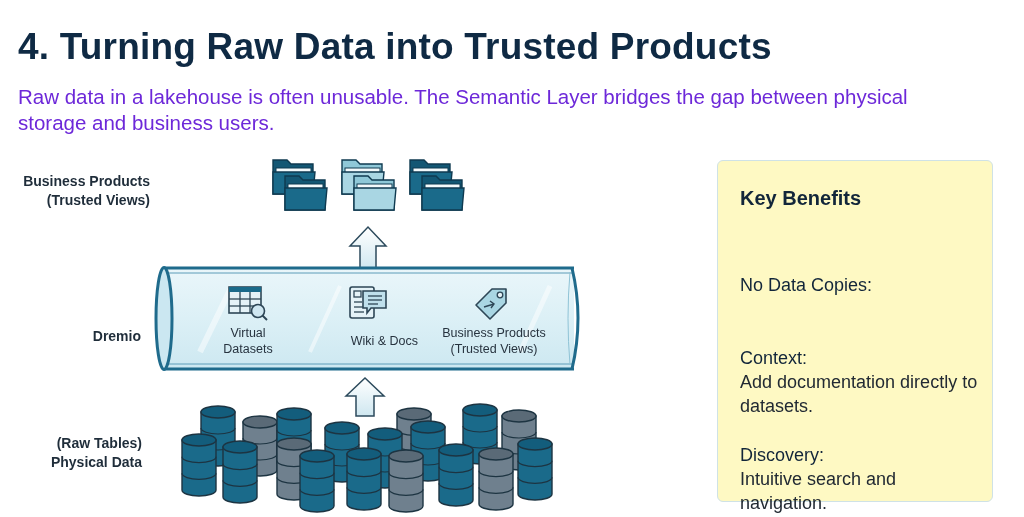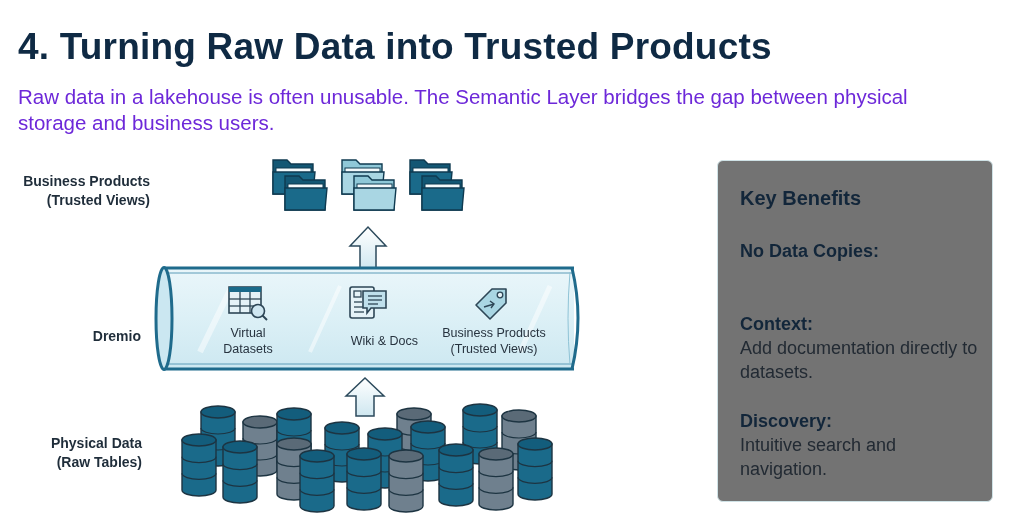--- a/index.html
+++ b/index.html
@@ -1,42 +1,42 @@
 <!DOCTYPE html>
 <html><head>
 <meta charset="utf-8">
 <style>
   html,body{margin:0;padding:0;}
   body{width:1024px;height:517px;background:#ffffff;position:relative;overflow:hidden;font-family:"Liberation Sans",sans-serif;color:#12263a;}
   .title{position:absolute;left:18px;top:26px;font-size:37px;font-weight:bold;color:#0f2a44;letter-spacing:0.2px;margin:0;}
   .subtitle{position:absolute;left:18px;top:84px;width:960px;font-size:20.5px;line-height:26px;color:#6d28d9;margin:0;}
   .label{position:absolute;text-align:right;font-size:14px;font-weight:bold;line-height:19px;color:#1f2d3a;}
-  .panel{position:absolute;left:717px;top:160px;width:274px;height:340px;background:#737373;border:1.5px solid #cfe2e6;border-radius:6px;}
+  .panel{position:absolute;left:717px;top:160px;width:274px;height:340px;background:#fef9c3;border:1.5px solid #cfe2e6;border-radius:6px;}
   .panel h2{position:absolute;left:22px;top:26px;margin:0;font-size:20px;color:#12263a;}
   .benefit{position:absolute;left:22px;width:240px;font-size:18px;line-height:24px;color:#222a33;}
-  .benefit .bt{font-weight:bold;color:#12263a;}
+  .benefit .bt{font-weight:normal;color:#12263a;margin-top:34px;}
   svg{position:absolute;left:0;top:0;}
   .icon-label{position:absolute;text-align:center;font-size:12.5px;line-height:16px;color:#27333f;}
 </style>
 </head>
 <body>
 
 <h1 class="title">4. Turning Raw Data into Trusted Products</h1>
 <p class="subtitle">Raw data in a lakehouse is often unusable. The Semantic Layer bridges the gap between physical storage and business users.</p>
 
 <div class="label" style="left:10px;top:172px;width:140px;">
   <div>Business Products</div>
   <div>(Trusted Views)</div>
 </div>
 <div class="label" style="left:10px;top:300px;width:131px;margin-top:27px;">
   <div>Dremio</div>
 </div>
 <div class="label" style="left:10px;top:434px;width:132px;">
+  <div>(Raw Tables)</div>
   <div>Physical Data</div>
-  <div>(Raw Tables)</div>
 </div>
 
 <svg width="1024" height="517">
   <defs>
     <linearGradient id="arrowGrad" x1="0" y1="0" x2="0" y2="1">
       <stop offset="0" stop-color="#ffffff"></stop>
       <stop offset="1" stop-color="#cfe7f0"></stop>
     </linearGradient>
     <linearGradient id="tubeGrad" x1="0" y1="0" x2="0" y2="1">
       <stop offset="0" stop-color="#eaf6fa"></stop>

